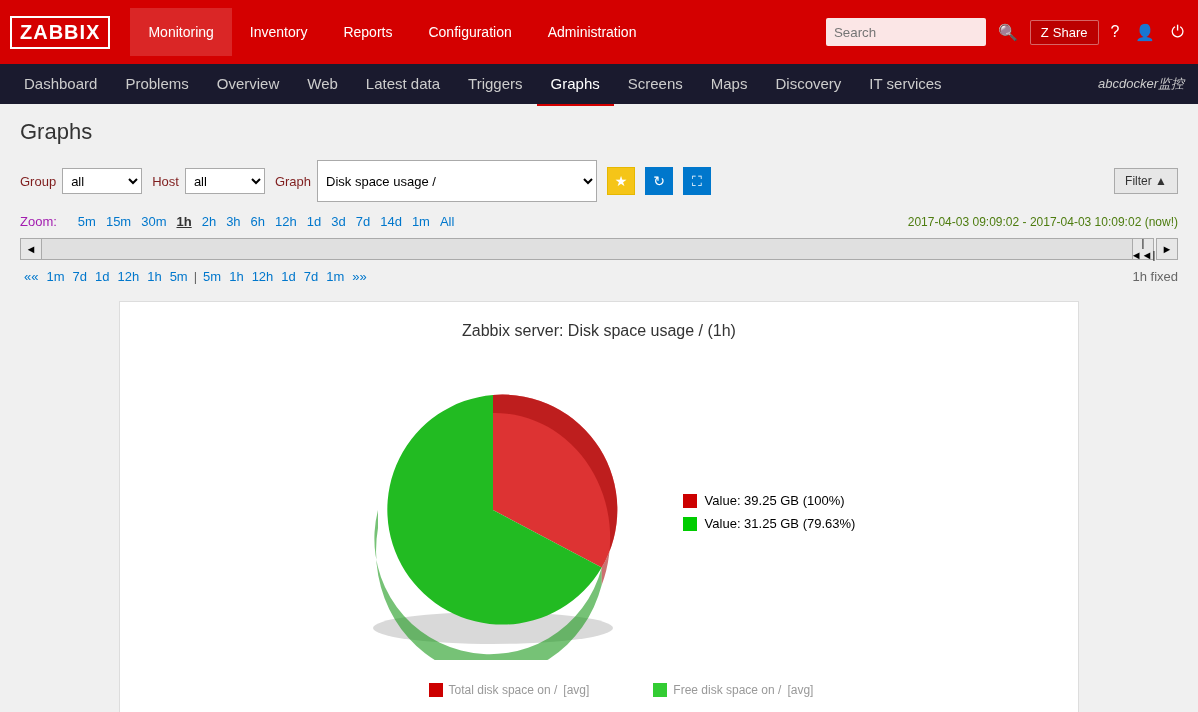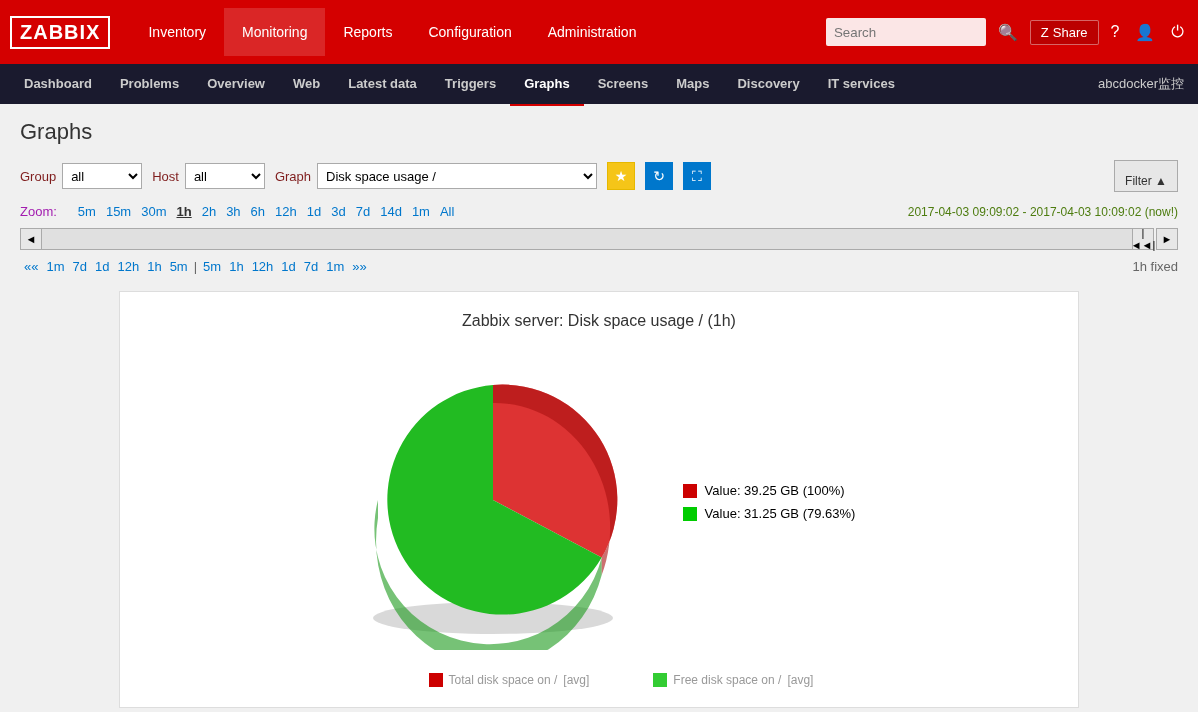--- a/index.html
+++ b/index.html
@@ -89,34 +89,34 @@
       height: 40px;
       padding: 0 0 0 10px;
     }
     .second-nav-item {
       color: #ccc;
       padding: 0 14px;
       height: 44px;
       display: flex;
       align-items: center;
       cursor: pointer;
-      font-size: 13px;
+      font-size: 15px;
       text-decoration: none;
       border-bottom: 2px solid transparent;
-      font-weight: bold;
     }
     .second-nav-item.active {
       color: white;
       border-bottom: 2px solid #d40000;
     }
     .second-nav-right {
       margin-left: auto;
       color: #ccc;
       padding-right: 14px;
       font-size: 13px;
+      font-style: italic;
     }
 
     
     .content {
       padding: 15px 20px;
     }
     .page-title {
       font-size: 22px;
       font-weight: normal;
       color: #333;
@@ -148,28 +148,28 @@
       font-size: 13px;
       min-width: 80px;
     }
     .filter-btn {
       background: #e7e7e7;
       border: 1px solid #aaa;
       padding: 3px 10px;
       cursor: pointer;
       font-size: 12px;
       color: #333;
-      height: 32px;
-      display: flex;
-      align-items: flex-end;
+      height: 26px;
+      display: flex;
+      align-items: center;
       gap: 4px;
     }
     .graph-select {
       min-width: 280px;
-      height: 26px;
+      height: 42px;
       border: 1px solid #aaa;
       background: white;
       padding: 0 4px;
       font-size: 13px;
     }
     .icon-btn {
       width: 28px;
       height: 28px;
       border: 1px solid #aaa;
       background: white;
@@ -316,22 +316,22 @@
     }
   </style>
 </head>
 <body>
 
 <nav class="top-nav">
   <div class="logo">
     <span>ZABBIX</span>
   </div>
   <div class="top-nav-items">
+    <a class="top-nav-item active">Monitoring</a>
     <a class="top-nav-item">Inventory</a>
-    <a class="top-nav-item active">Monitoring</a>
     <a class="top-nav-item">Reports</a>
     <a class="top-nav-item">Configuration</a>
     <a class="top-nav-item">Administration</a>
   </div>
   <div class="top-nav-right">
     <input class="search-box" type="text" placeholder="Search" style="">
     <button class="nav-icon-btn">🔍</button>
     <button class="share-btn">
       <span>Z</span>
       <span>Share</span>

